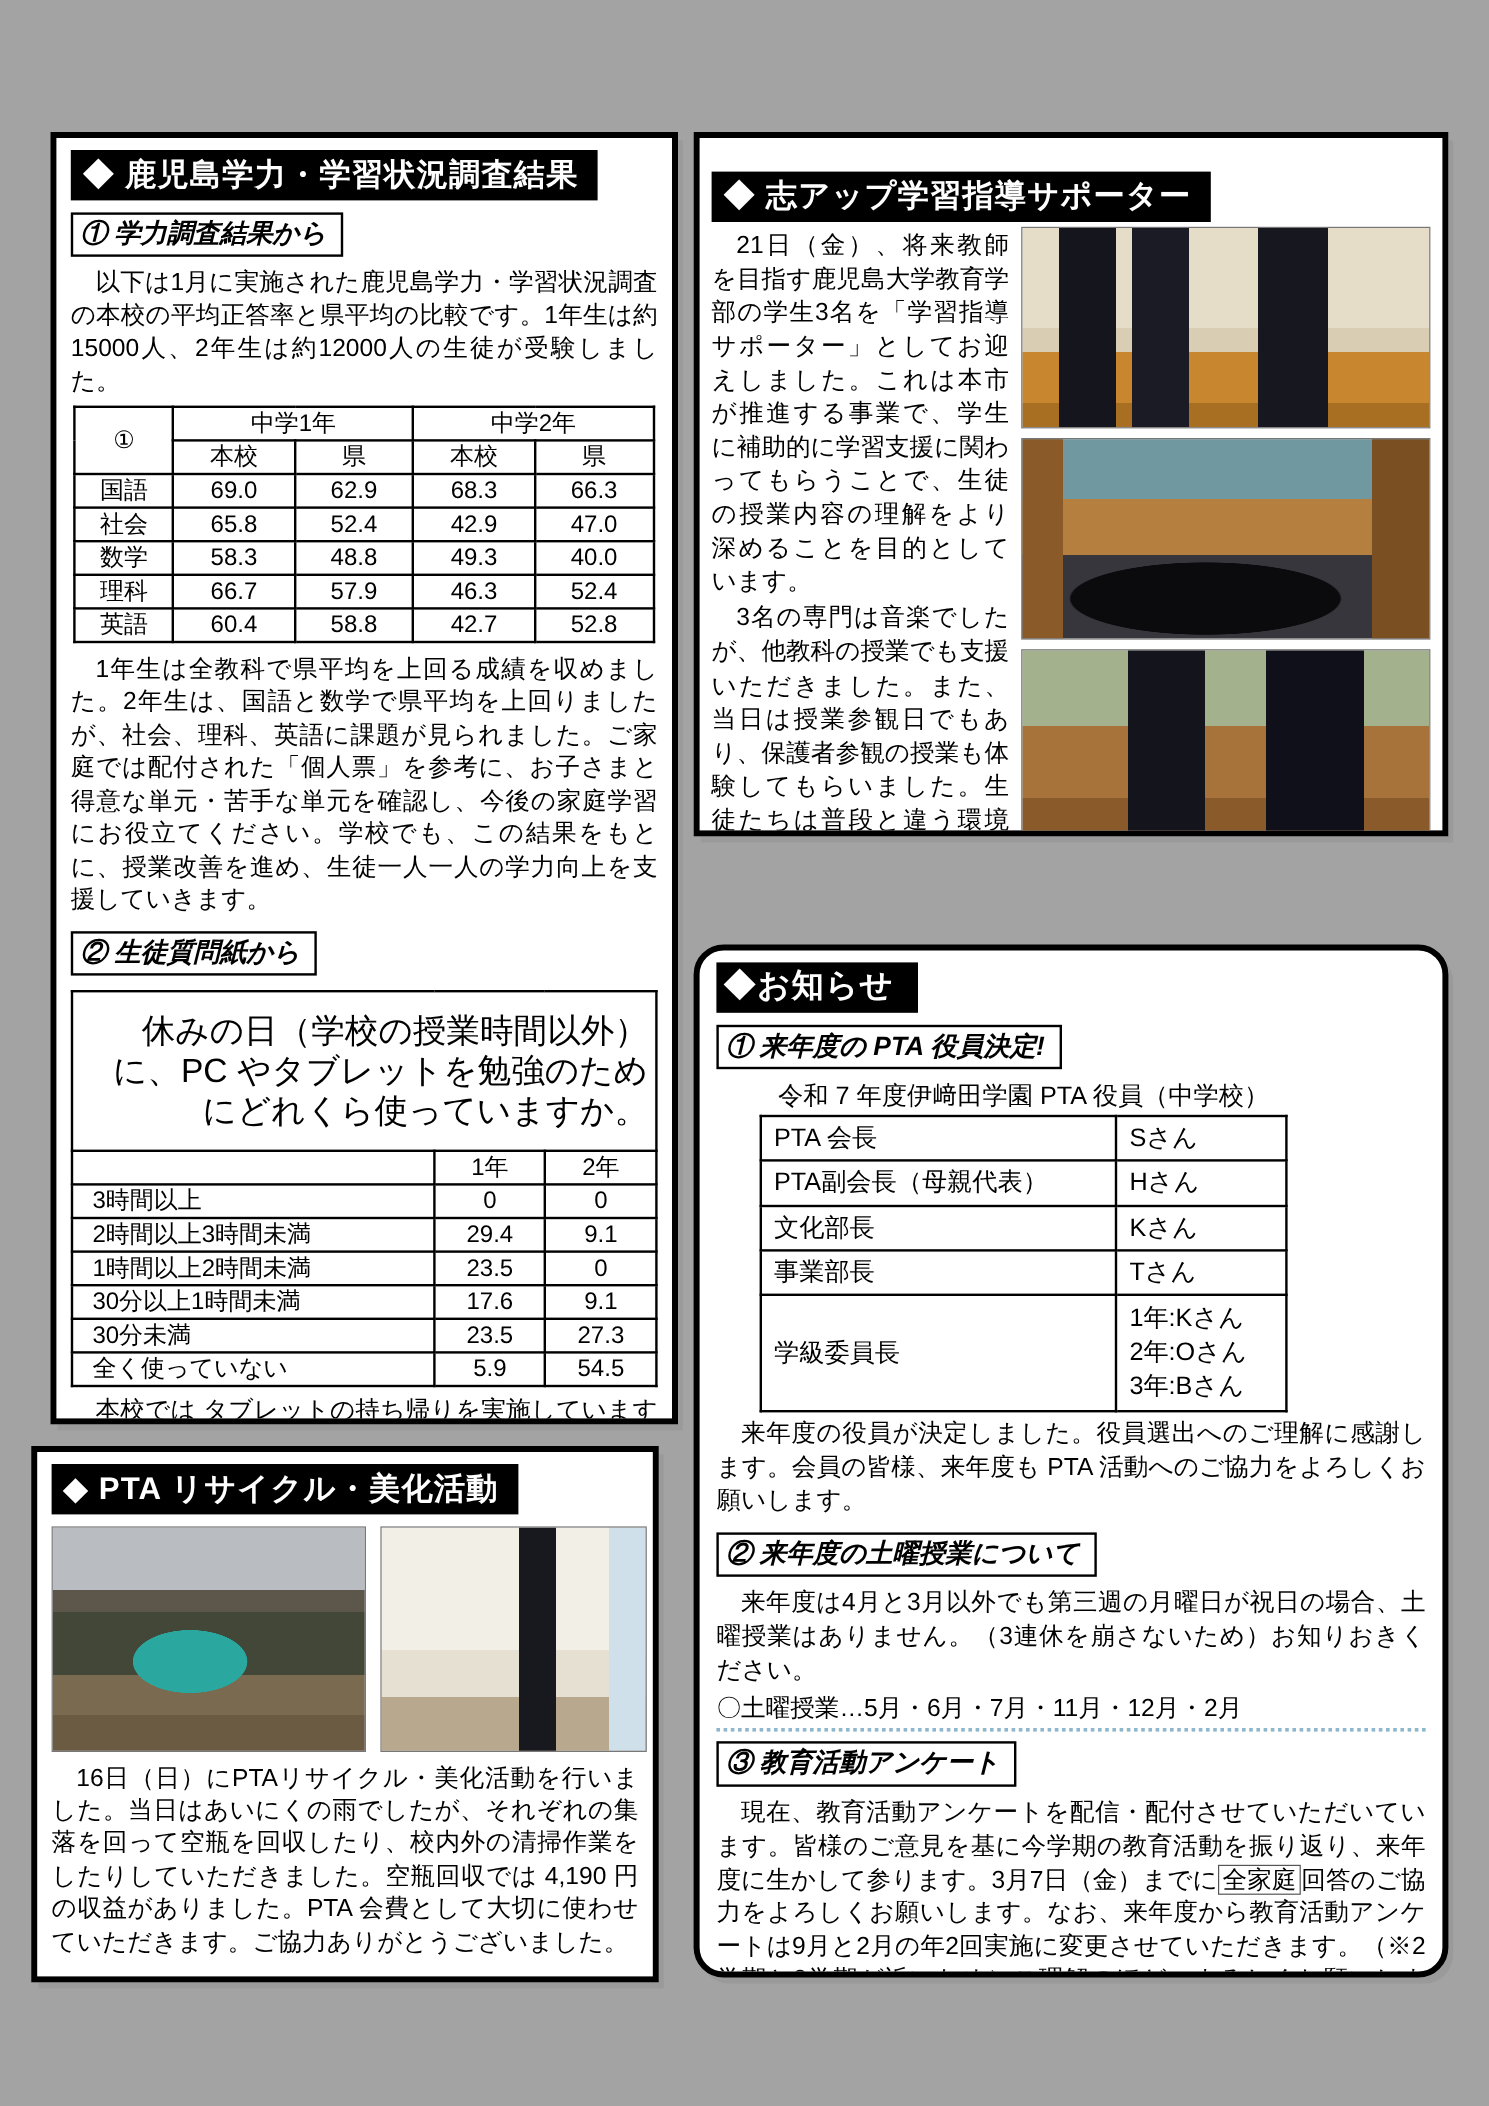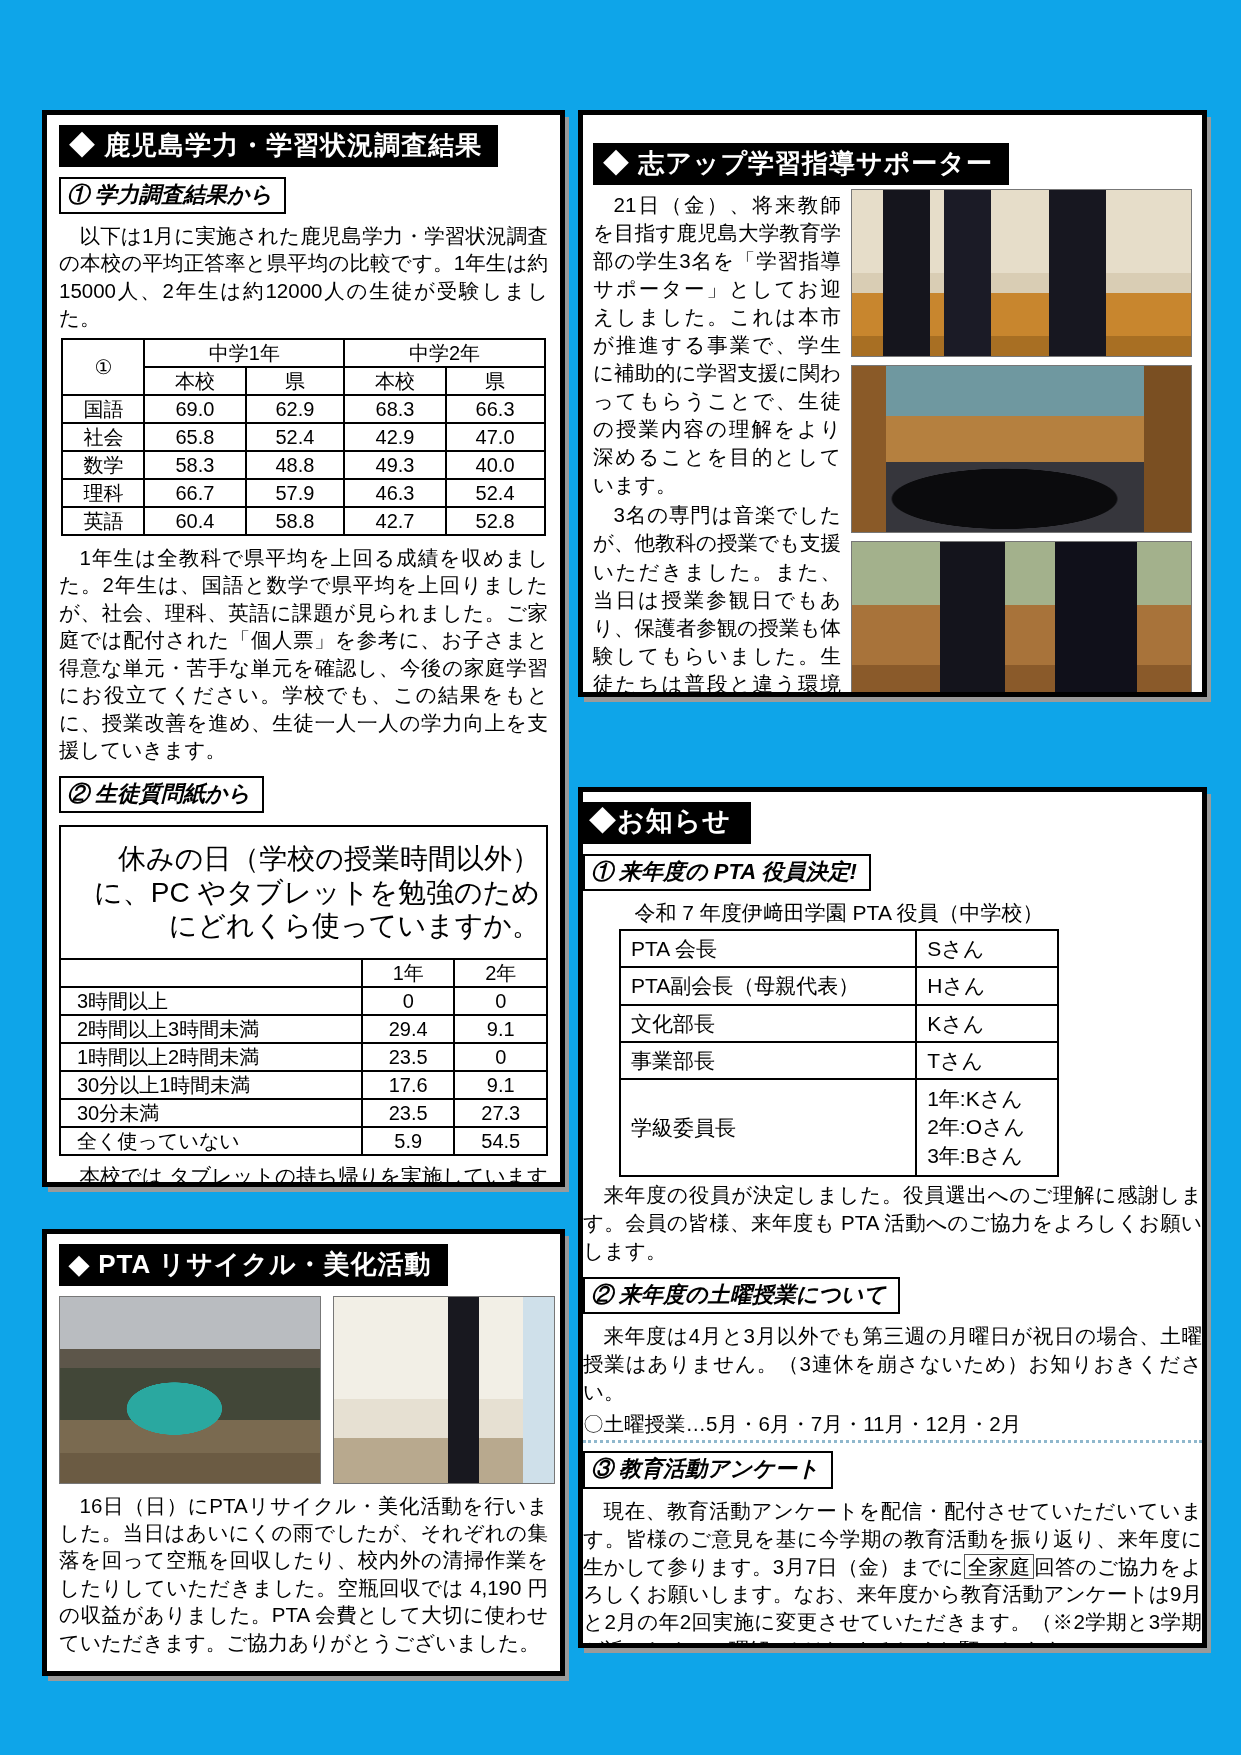--- a/index.html
+++ b/index.html
@@ -1,28 +1,28 @@
 <!DOCTYPE html>
 <html><head>
 <meta charset="utf-8">
 <style>
   html,body{margin:0;padding:0;background:#ffffff;}
   *{box-sizing:border-box;}
   #page{
-    position:relative;width:1241px;height:1755px;background:#0ea5e9;
+    position:relative;width:1241px;height:1755px;background:#a3a3a3;
     font-family:"Liberation Sans",sans-serif;color:#000;overflow:hidden;
   }
   .box{
     position:absolute;background:#fff;border:5px solid #000;
     box-shadow:5px 6px 0 -1px #9a9a9a;overflow:hidden;padding:8px 12px;
   }
   #box-survey{left:42px;top:110px;width:523px;height:1077px;}
-  #box-recycle{left:42px;top:1205px;width:523px;height:447px;margin-top:24px;}
+  #box-recycle{left:26px;top:1205px;width:523px;height:447px;}
   #box-supporter{left:578px;top:110px;width:629px;height:587px;padding:26px 10px;}
-  #box-notice{left:578px;top:787px;width:629px;height:861px;padding:8px 0;}
+  #box-notice{left:578px;top:787px;width:629px;height:861px;padding:8px 14px;border-radius:25px;}
 
   .section-title{
     display:inline-block;background:#000;color:#fff;font-weight:bold;
     font-size:26px;line-height:1.25;padding:4px 16px 5px 10px;letter-spacing:1px;
     margin:2px 0 4px;white-space:nowrap;
   }
   .subhead{
     display:inline-block;border:2.5px solid #000;font-weight:bold;
     font-size:22px;line-height:1.2;padding:3px 12px 4px 6px;margin:6px 0 4px;background:#fff;
     white-space:nowrap;

